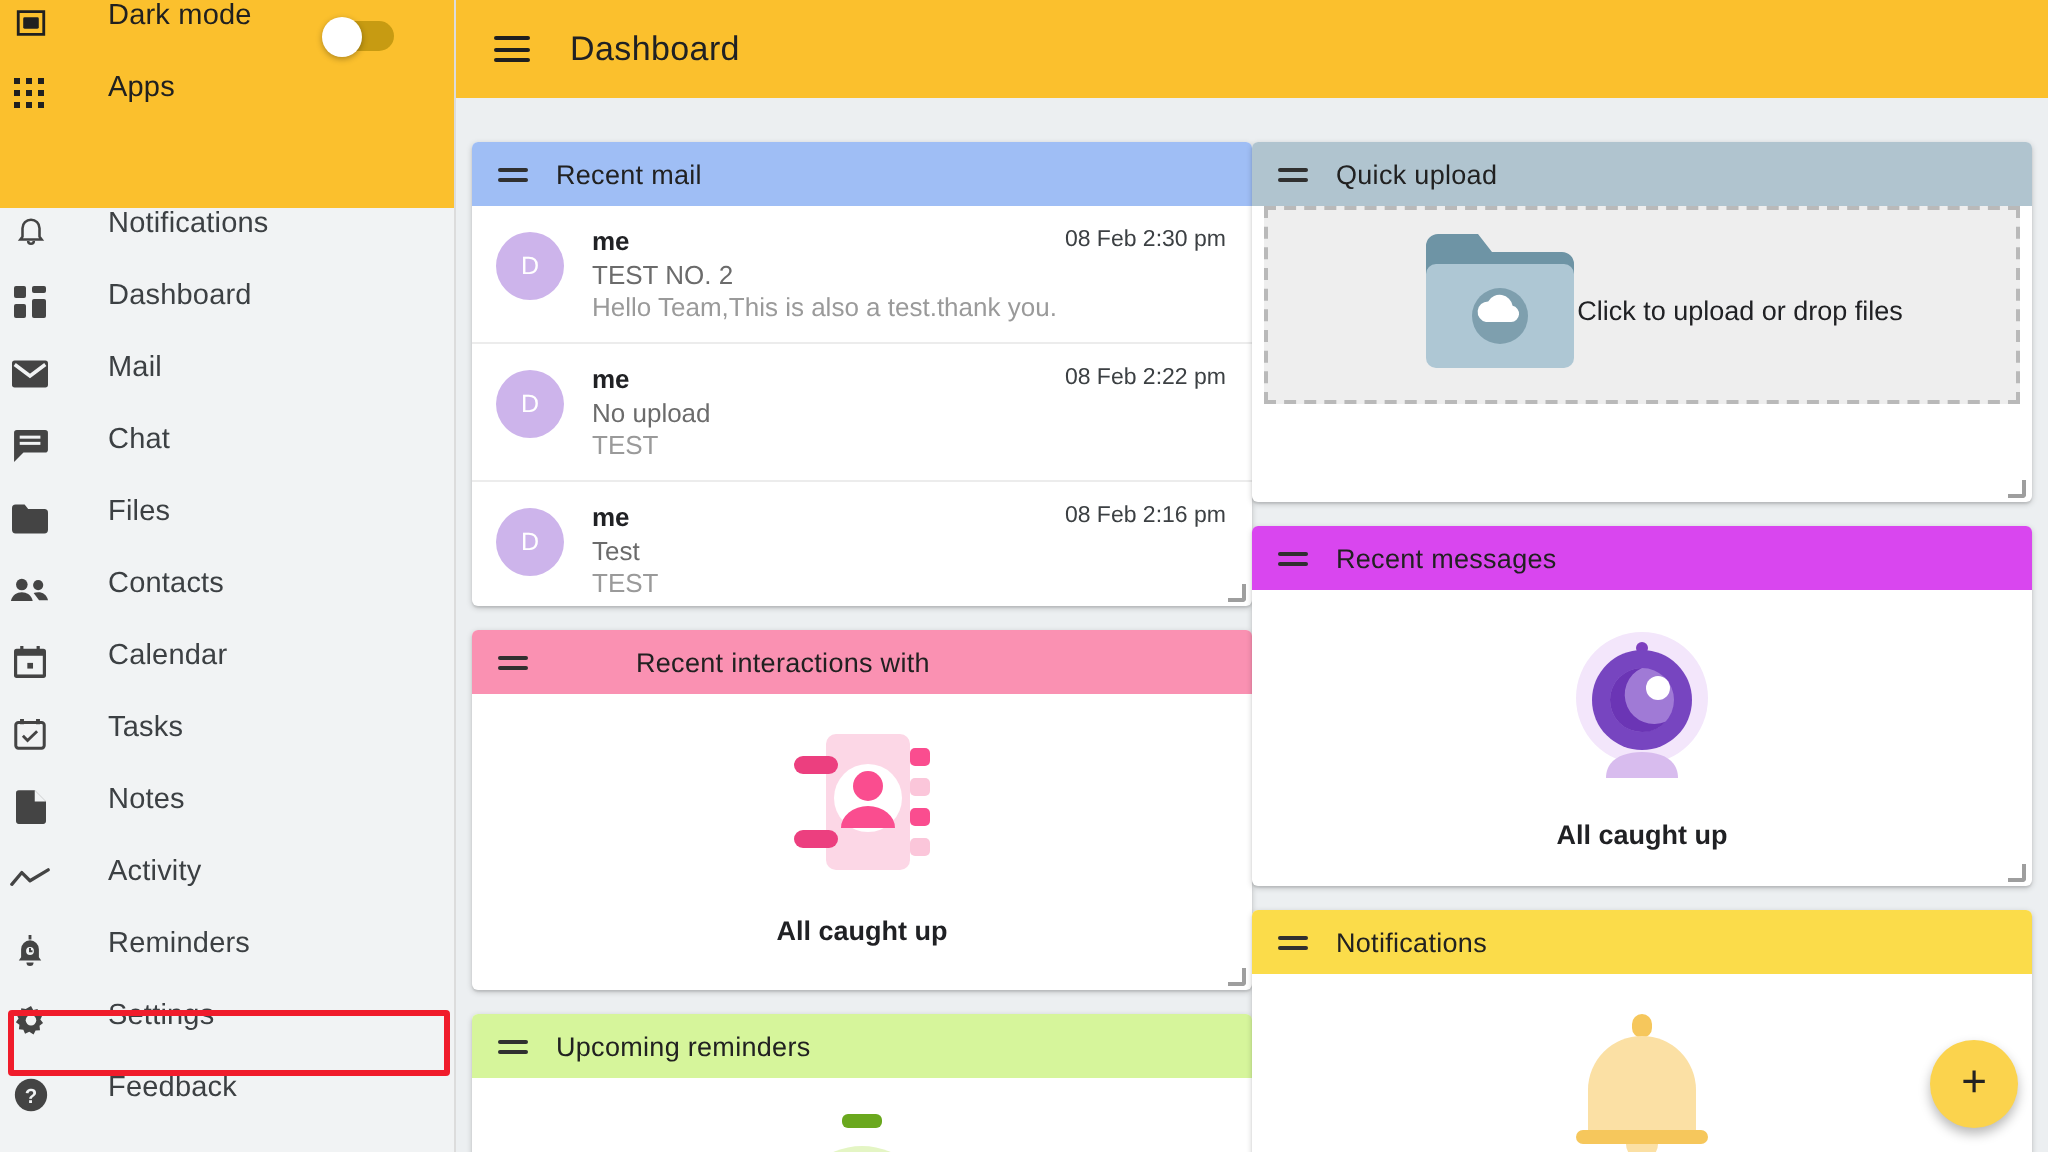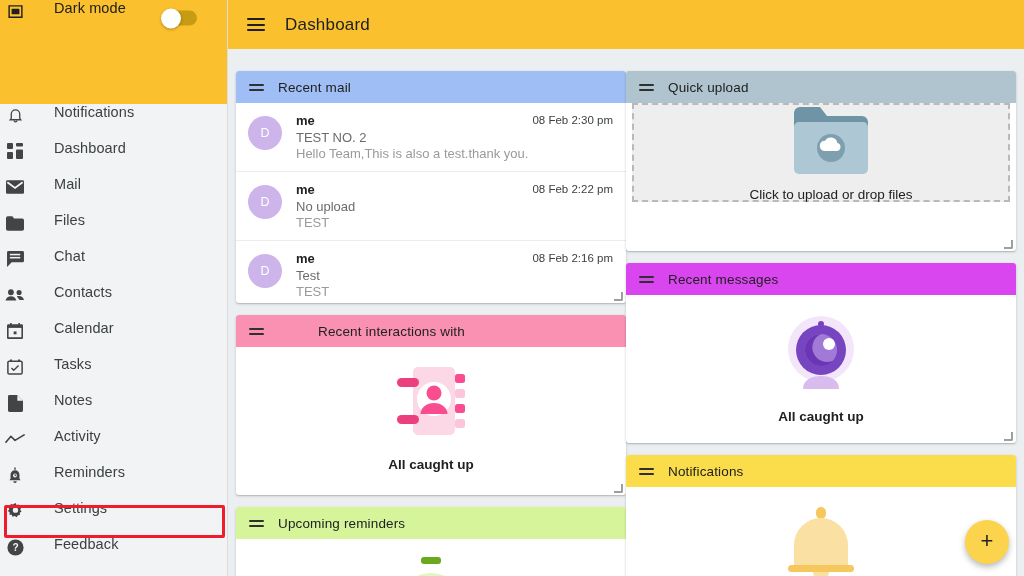--- a/index.html
+++ b/index.html
@@ -169,21 +169,21 @@
     position: absolute; right: 13px; top: 11px;
     font-size: 11.5px; color: #3c4043;
   }
 
   
   .dropzone {
     margin: 0 6px 6px 6px;
     border: 2px dashed #b9b9b9;
     background: #eeeeee;
     height: 99px;
-    display: flex; flex-direction: column;
+    display: flex; flex-direction: row;
     align-items: center; justify-content: center;
     cursor: pointer;
     padding-left: 20px;
   }
   .dropzone .label { font-size: 13.5px; color: #202124; margin-top: 6px; }
 </style>
 </head>
 <body>
 
 <div id="app">
@@ -198,20 +198,36 @@
             <path d="M3 4h18v16H3z" fill="none" stroke="currentColor" stroke-width="2"></path>
             <rect x="6.5" y="8" width="11" height="8" rx="1"></rect>
           </svg>
         </span>
         <span class="nav-label">Dark mode</span>
         <span class="toggle">
           <span class="knob"></span>
         </span>
       </div>
 
+      <div class="nav-item">
+        <span class="nav-icon">
+          <svg width="16" height="16" viewBox="0 0 16 16" fill="currentColor">
+            <rect x="0" y="0" width="3" height="3"></rect>
+              <rect x="6" y="0" width="3" height="3"></rect>
+              <rect x="12" y="0" width="3" height="3"></rect>
+            <rect x="0" y="6" width="3" height="3"></rect>
+              <rect x="6" y="6" width="3" height="3"></rect>
+              <rect x="12" y="6" width="3" height="3"></rect>
+            <rect x="0" y="12" width="3" height="3"></rect>
+              <rect x="6" y="12" width="3" height="3"></rect>
+              <rect x="12" y="12" width="3" height="3"></rect>
+          </svg>
+        </span>
+        <span class="nav-label">Apps</span>
+      </div>
 
     </div>
 
     <div id="sidebar-list">
 
       <div class="nav-item">
         <span class="nav-icon">
           <svg width="17" height="17" viewBox="0 0 24 24" fill="none" stroke="currentColor" stroke-width="1.8">
             <path d="M6 16V10a6 6 0 0 1 12 0v6l1.5 2h-15z"></path>
               <path d="M10 19a2 2 0 0 0 4 0"></path>
@@ -237,36 +253,36 @@
           <svg width="18" height="14" viewBox="0 0 20 15" fill="currentColor">
             <rect x="0" y="0" width="20" height="15" rx="1.5"></rect>
             <path d="M1.5 2.2L10 8.6l8.5-6.4" fill="none" stroke="#f1f3f4" stroke-width="2"></path>
           </svg>
         </span>
         <span class="nav-label">Mail</span>
       </div>
 
       <div class="nav-item">
         <span class="nav-icon">
-          <svg width="18" height="15" viewBox="0 0 20 16" fill="currentColor">
-            <path d="M0 2a2 2 0 0 1 2-2h5l2 2.5h9a2 2 0 0 1 2 2V14a2 2 0 0 1-2 2H2a2 2 0 0 1-2-2z"></path>
-          </svg>
-        </span>
-        <span class="nav-label">Files</span>
-      </div>
-
-      <div class="nav-item">
-        <span class="nav-icon">
           <svg width="17" height="16" viewBox="0 0 18 17" fill="currentColor">
             <path d="M0 1.5A1.5 1.5 0 0 1 1.5 0h15A1.5 1.5 0 0 1 18 1.5v9A1.5 1.5 0 0 1 16.5 12H5l-5 5z"></path>
             <rect x="3" y="3" width="11" height="1.6" fill="#f1f3f4"></rect>
             <rect x="3" y="6.3" width="11" height="1.6" fill="#f1f3f4"></rect>
           </svg>
         </span>
         <span class="nav-label">Chat</span>
+      </div>
+
+      <div class="nav-item">
+        <span class="nav-icon">
+          <svg width="18" height="15" viewBox="0 0 20 16" fill="currentColor">
+            <path d="M0 2a2 2 0 0 1 2-2h5l2 2.5h9a2 2 0 0 1 2 2V14a2 2 0 0 1-2 2H2a2 2 0 0 1-2-2z"></path>
+          </svg>
+        </span>
+        <span class="nav-label">Files</span>
       </div>
 
       <div class="nav-item">
         <span class="nav-icon">
           <svg width="20" height="14" viewBox="0 0 22 14" fill="currentColor">
             <circle cx="6.5" cy="4" r="3.2"></circle>
               <circle cx="15.5" cy="4.3" r="2.8"></circle>
             <path d="M0.5 13c.8-3.2 3.3-4.7 6-4.7s5.2 1.5 6 4.7z"></path>
             <path d="M13 8.6c.8-.3 1.7-.4 2.6-.4 2.4 0 4.6 1.4 5.3 4.4H16"></path>
           </svg>

